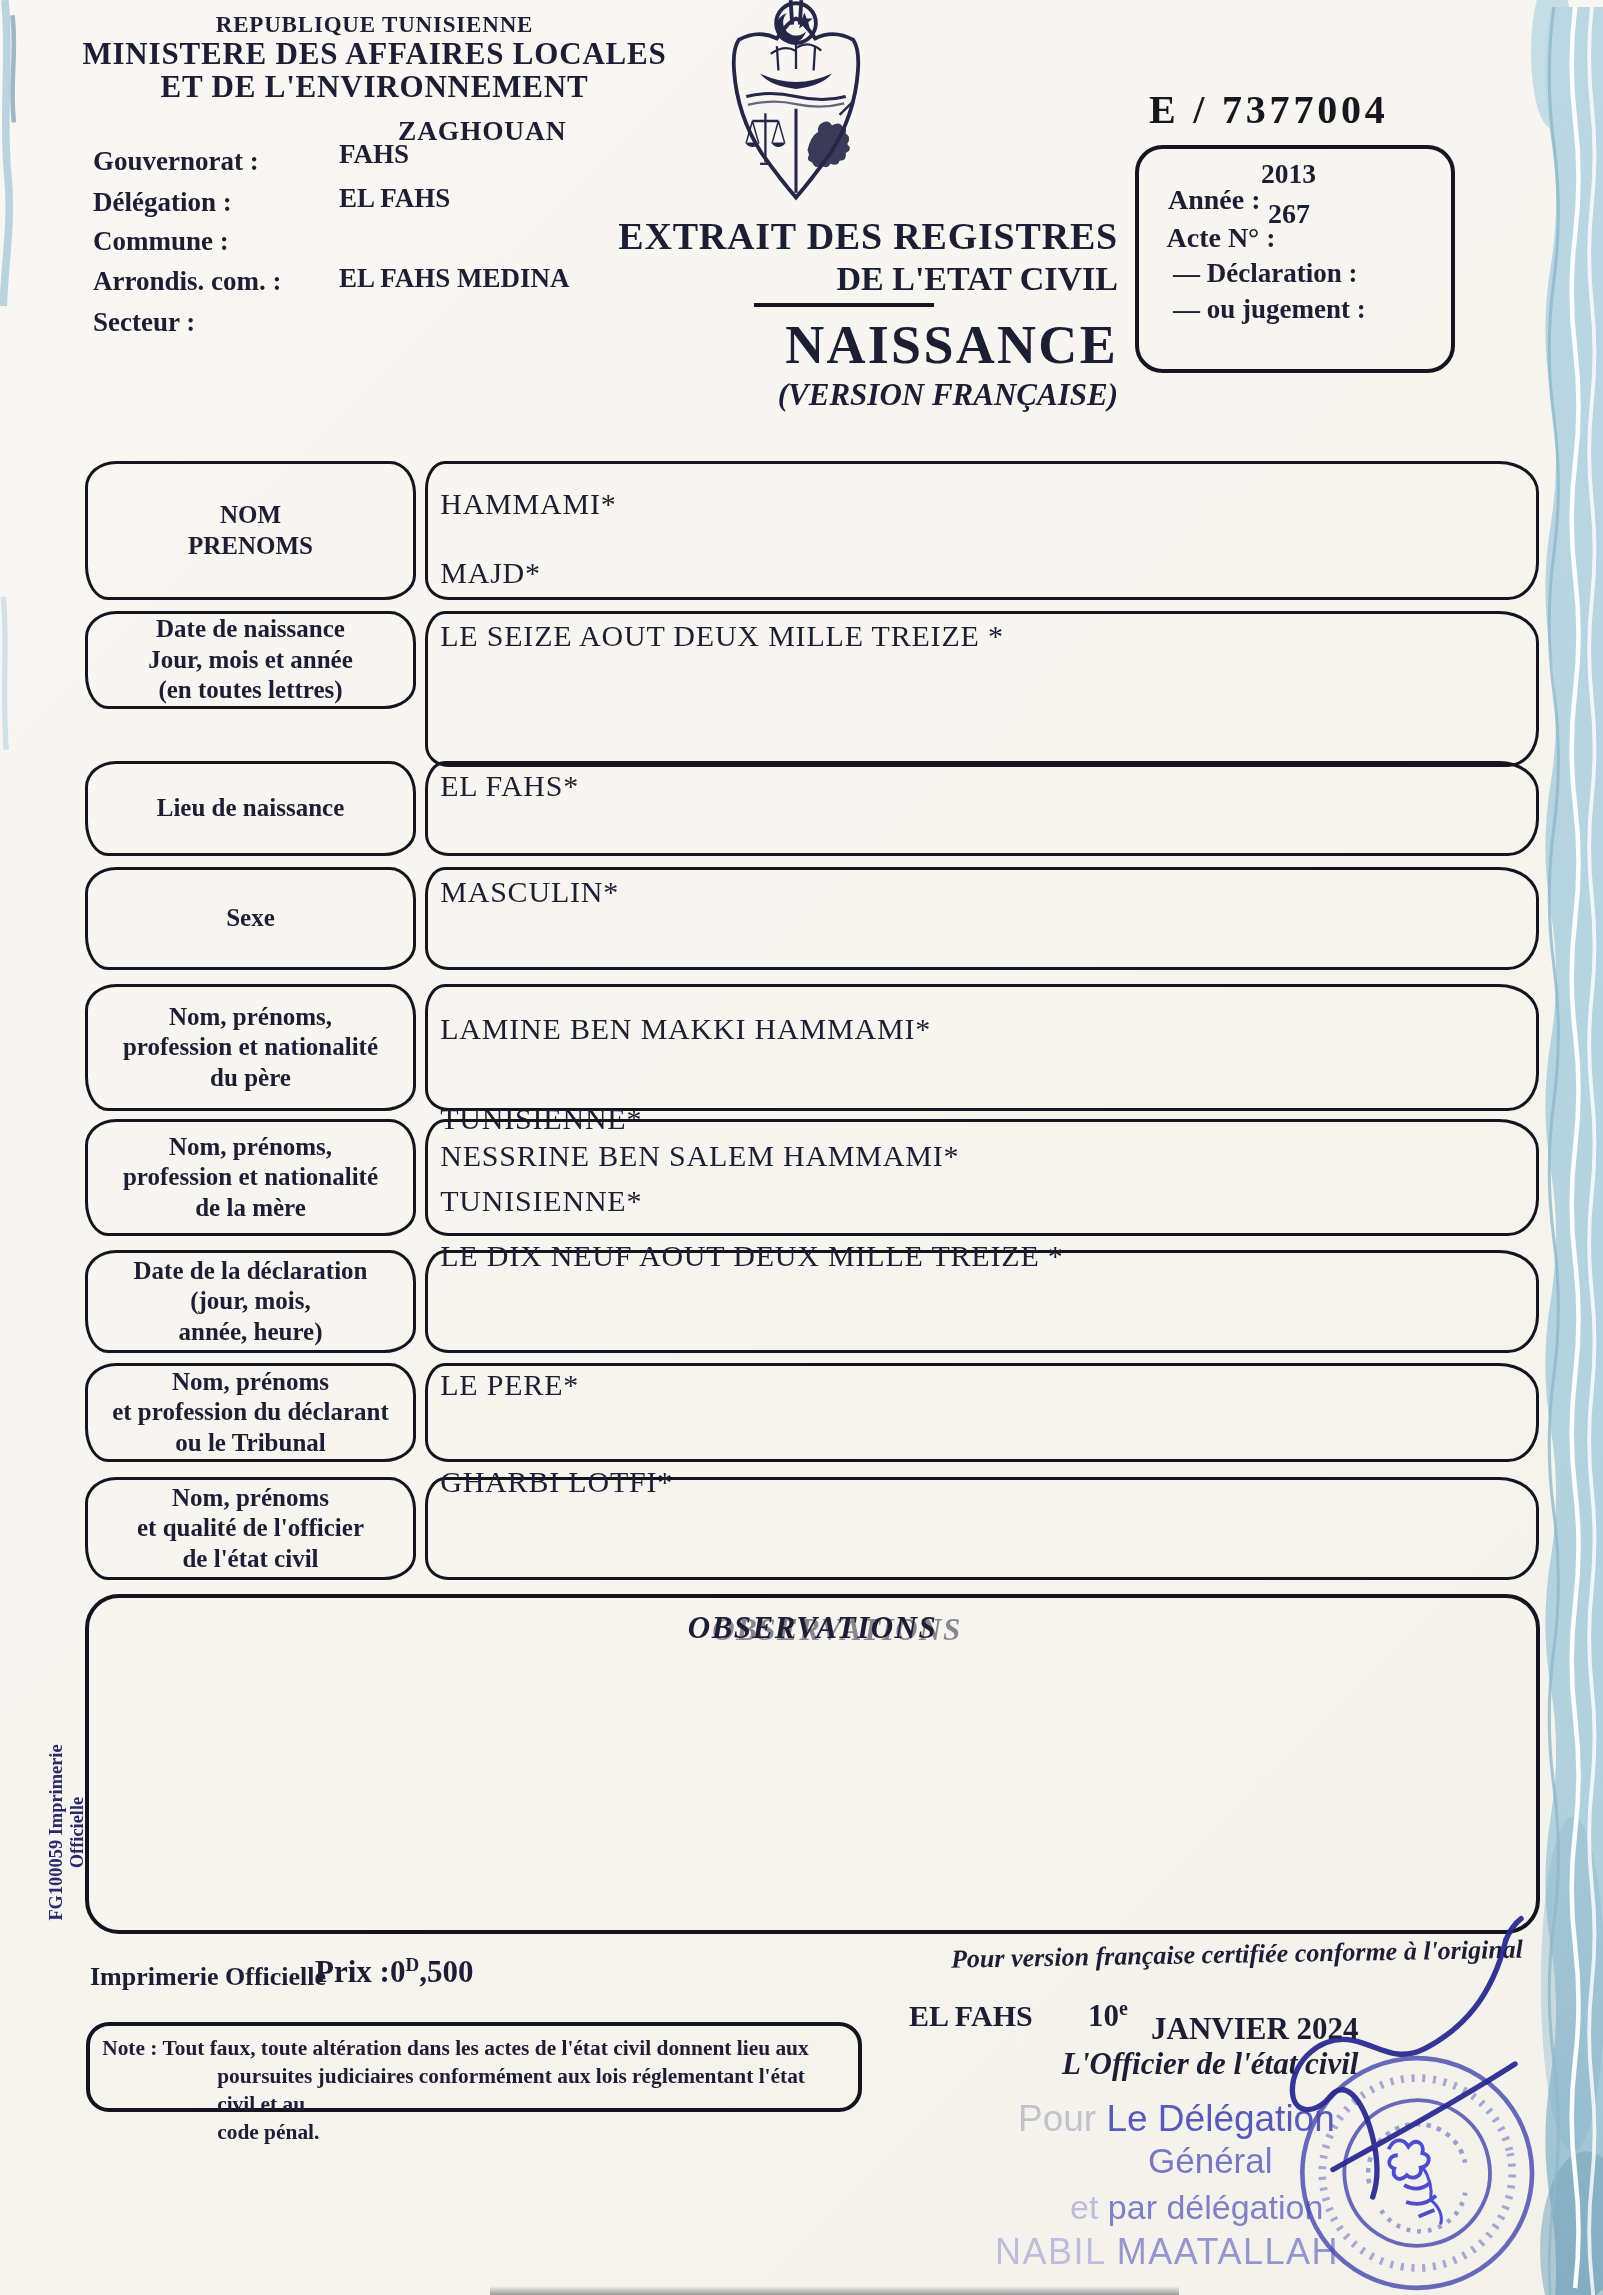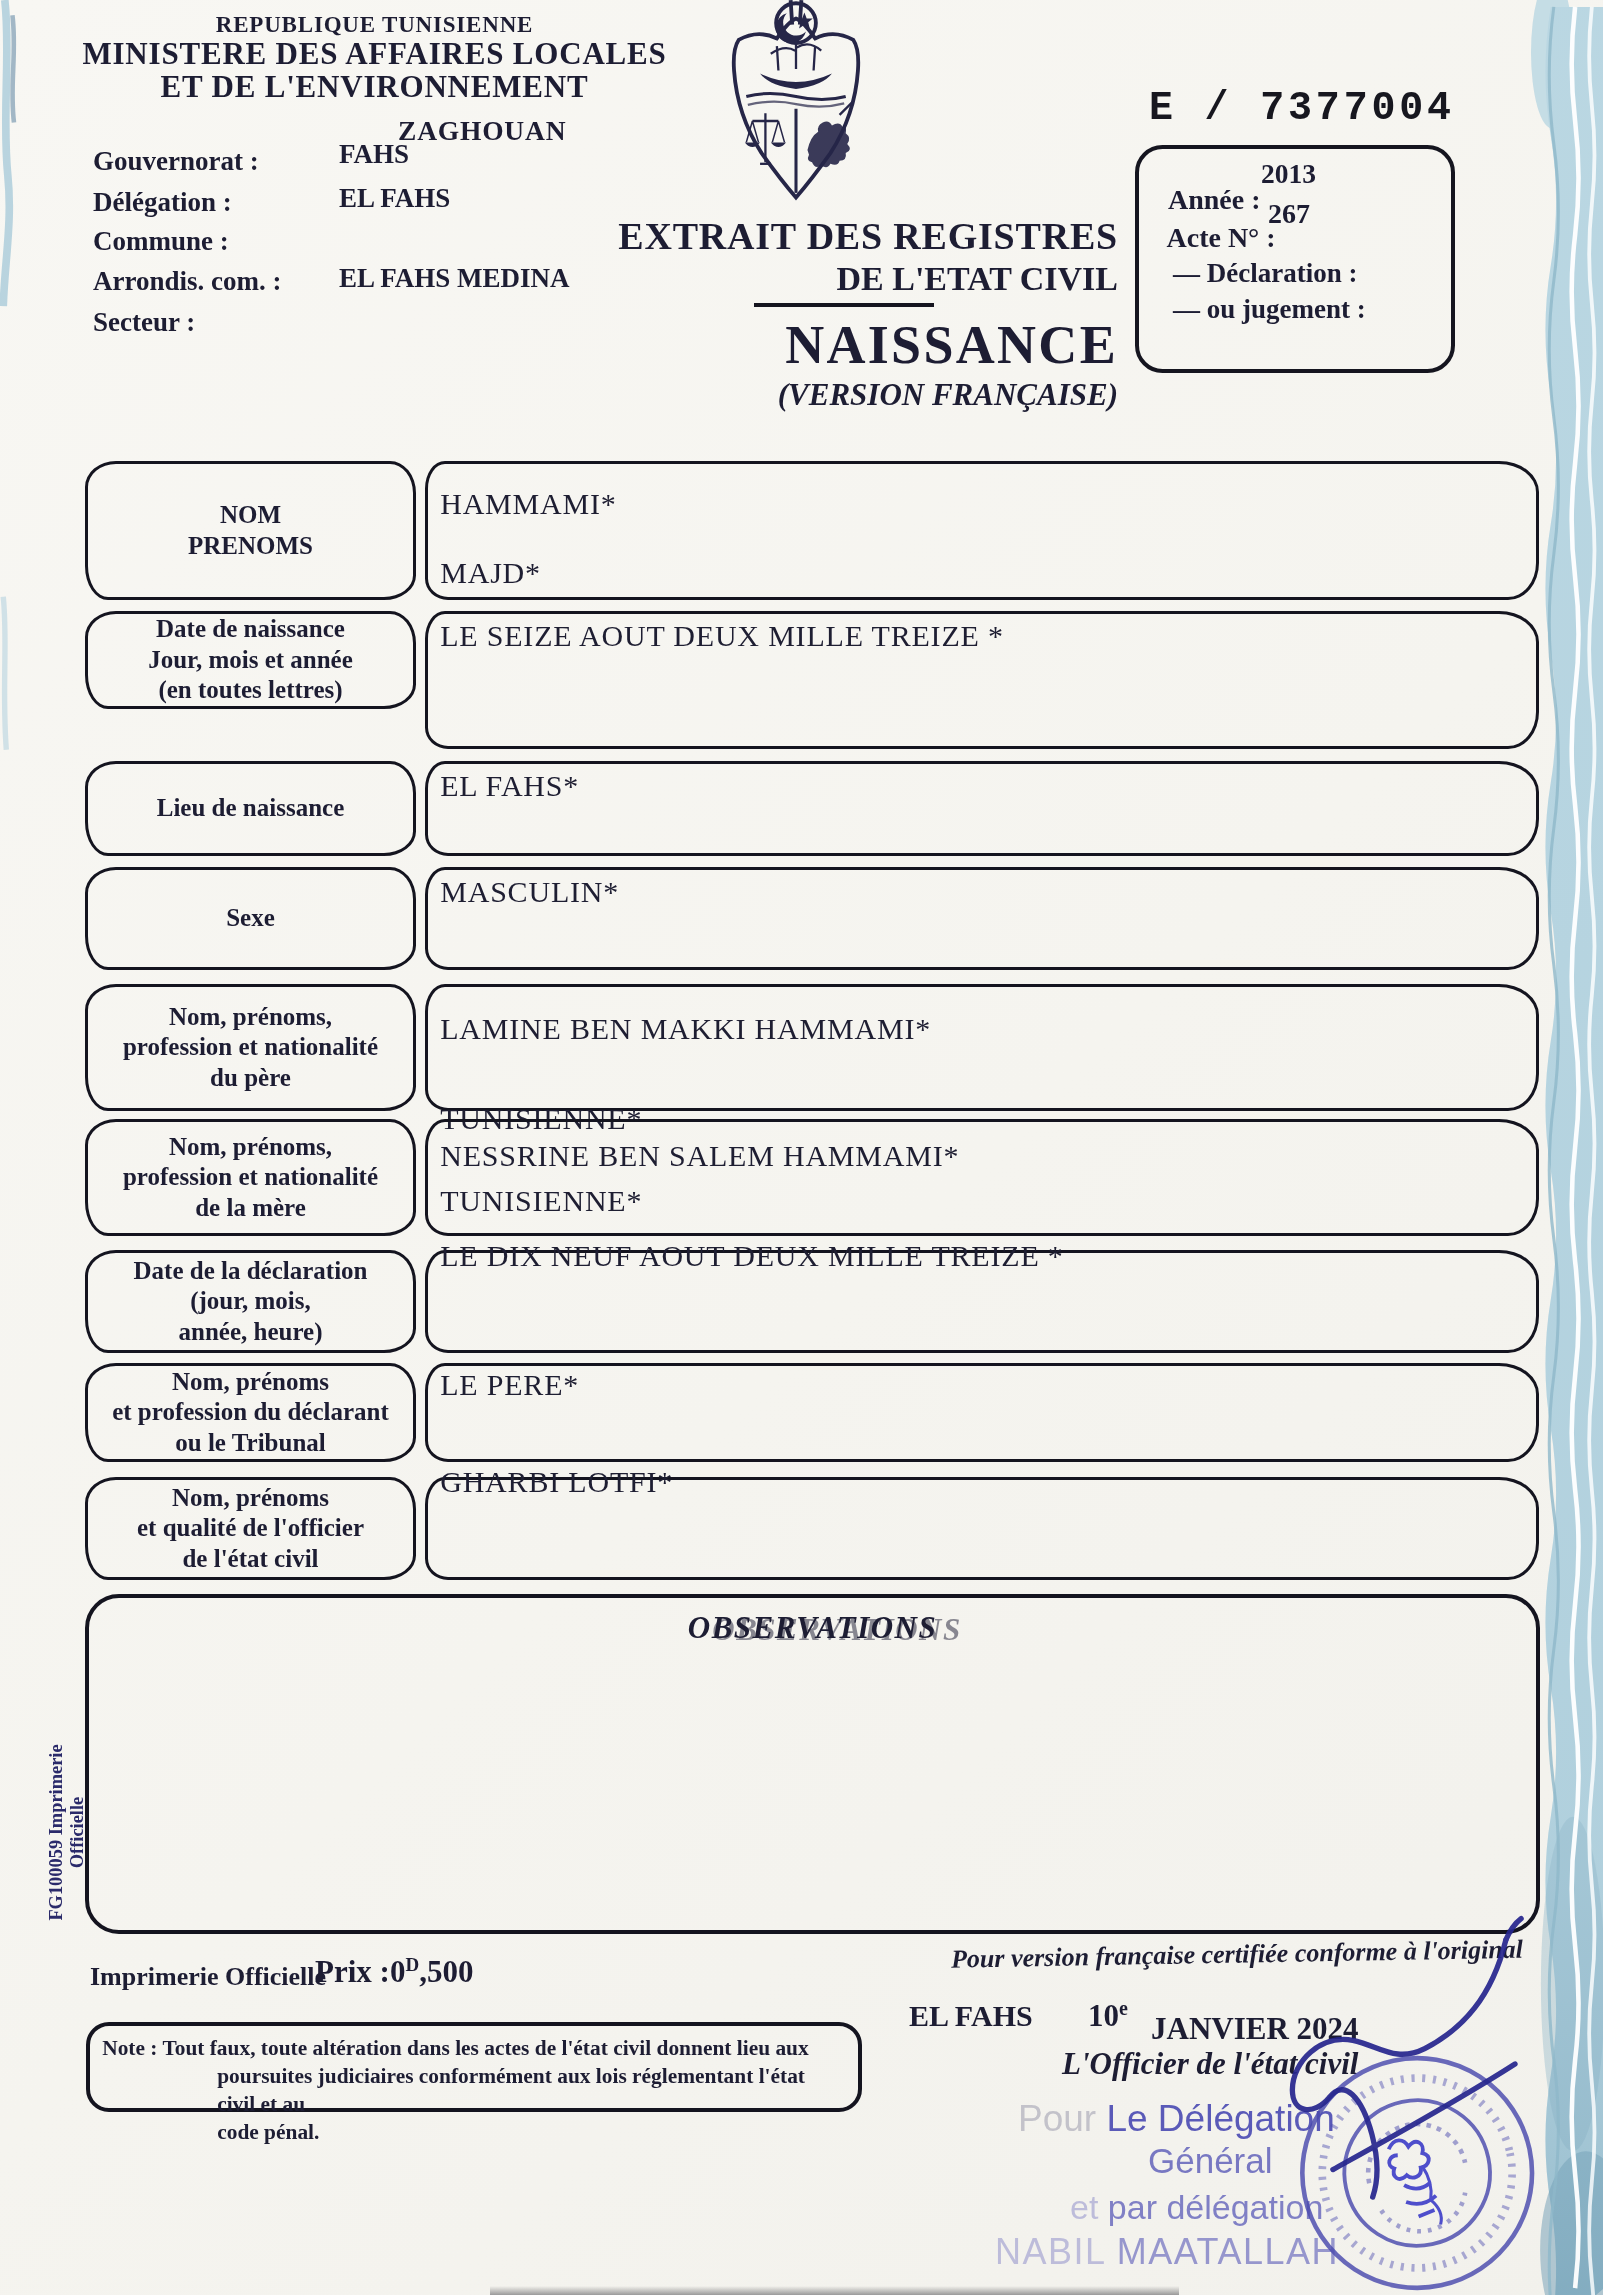--- a/index.html
+++ b/index.html
@@ -11,21 +11,21 @@
   .abs{position:absolute;}
   .ml{white-space:pre-line;}
   
   #hdr-left{left:80px;top:12.2px;width:589px;text-align:center;font-weight:bold;}
   #hdr-country{font-size:23px;letter-spacing:0.8px;}
   #hdr-min1,#hdr-min2{font-size:31px;letter-spacing:0.8px;line-height:1.06;}
   #hdr-gov{left:398px;top:115px;font-size:27.5px;font-weight:bold;letter-spacing:0.8px;}
   .admin-label{left:93px;font-size:27px;font-weight:bold;}
   .admin-value{left:339px;font-size:27px;font-weight:bold;}
   
-  #serial{left:1149px;top:86px;font-family:Liberation Mono, monospace;
+  #serial{left:1149px;top:86px;font-family:Liberation Serif, serif;
     font-size:40px;font-weight:bold;letter-spacing:3.8px;color:#17171f;}
   #acte-box{left:1135px;top:145px;width:312px;height:220px;border:4.6px solid #15151f;border-radius:27.5px;}
   #acte-box div{position:absolute;font-weight:bold;}
   
   #title-block{left:536px;top:214px;width:582px;text-align:right;font-weight:bold;}
   #title-l1{font-size:38px;letter-spacing:0.8px;}
   #title-l2{font-size:34px;margin-top:1.5px;}
   #title-underline{width:180px;height:4.6px;background:#15151f;margin:5.4px auto 0 auto;position:relative;left:17px;}
   #title-l3{font-size:54px;letter-spacing:2.3px;margin-top:6.1px;}
   #title-l4{font-size:31px;font-style:italic;margin-top:1.5px;}
@@ -147,21 +147,21 @@
   <div class="abs lbl-box ml" style="top:461px;height:139px;">NOM
 PRENOMS</div>
   <div class="abs val-box" style="top:461px;height:139px;">
     <div class="val-text ml" style="line-height:2.3;">HAMMAMI*
 MAJD*</div>
   </div>
 
   <div class="abs lbl-box ml" style="top:611px;height:98px;">Date de naissance
 Jour, mois et année
 (en toutes lettres)</div>
-  <div class="abs val-box" style="top:611px;height:138px;">
+  <div class="abs val-box" style="top:611px;height:156px;">
     <div class="val-text ml">LE SEIZE AOUT  DEUX MILLE TREIZE *</div>
   </div>
 
   <div class="abs val-box" style="top:761px;height:95px;">
     <div class="val-text ml">EL FAHS*</div>
   </div>
   <div class="abs lbl-box ml" style="top:761px;height:95px;">Lieu de naissance</div>
 
   <div class="abs val-box" style="top:867px;height:103px;">
     <div class="val-text ml">MASCULIN*</div>

